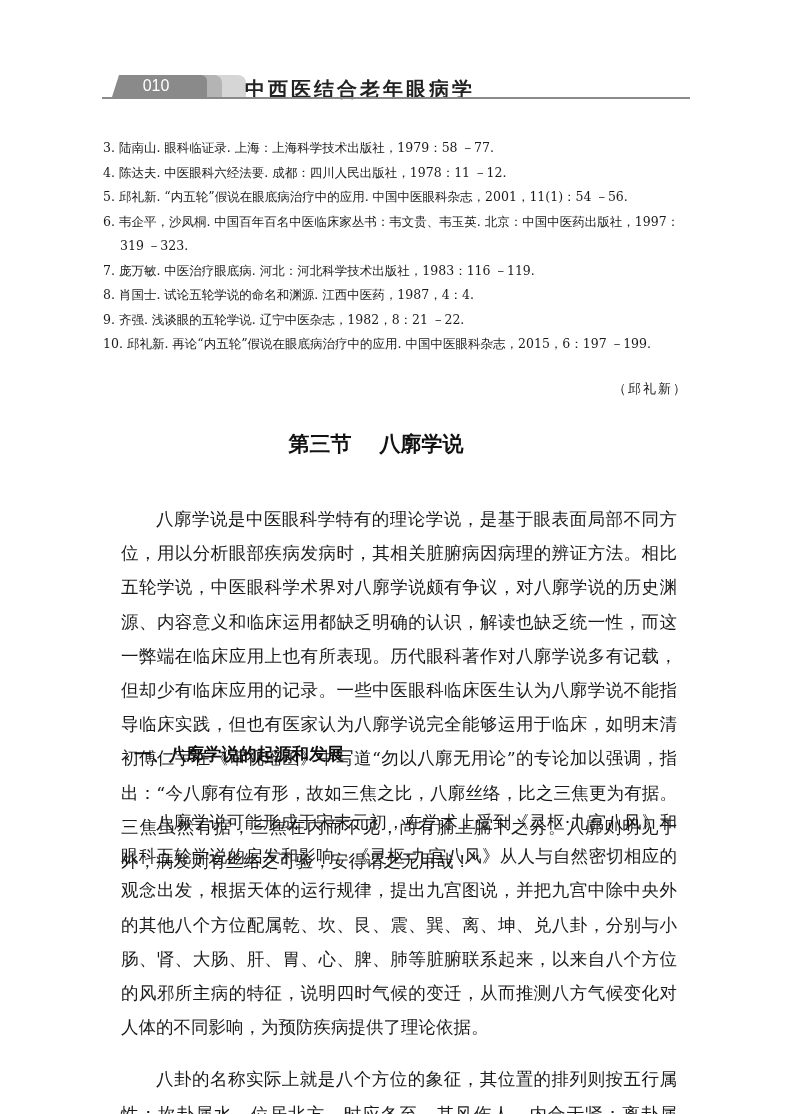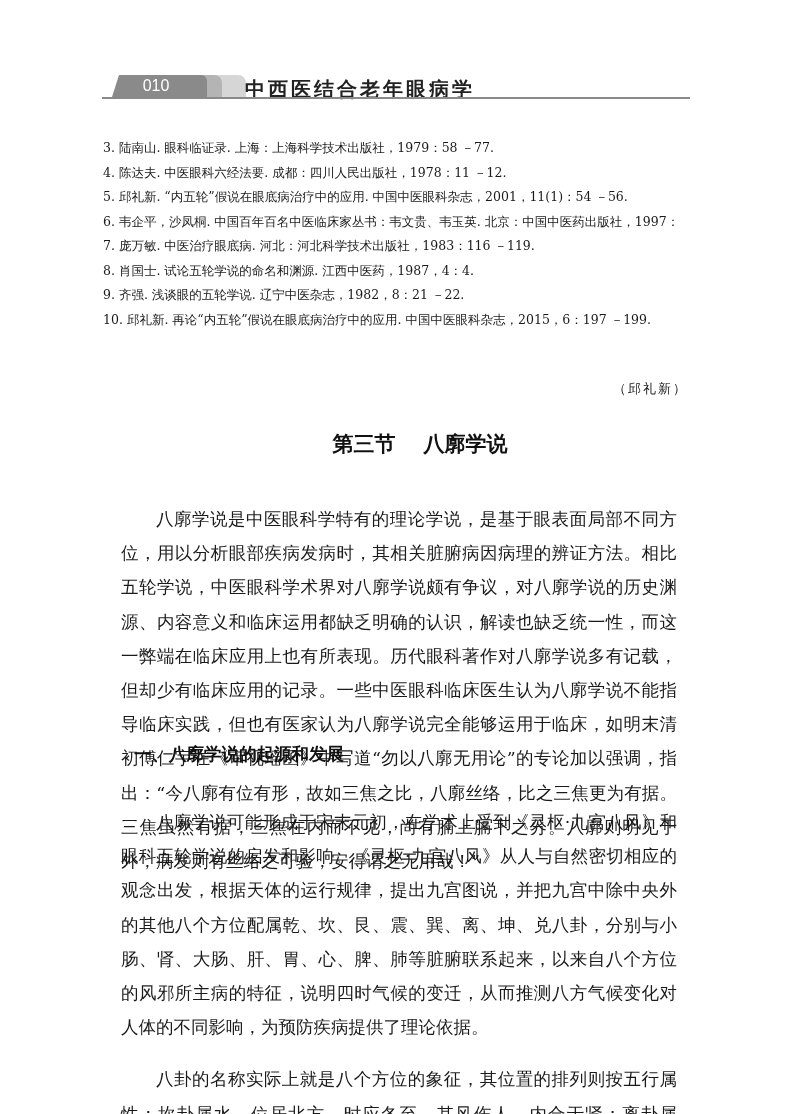--- a/index.html
+++ b/index.html
@@ -26,21 +26,21 @@
   .refs { position: absolute; left: 103px; top: 136px; width: 600px; font-size: 12.5px; }
   .ref { height: 24.5px; line-height: 24.5px; white-space: nowrap; }
   .ref .num { display: inline-block; }
   .ref-cont { padding-left: 17px; }
 
   .signature { position: absolute; right: 112px; top: 380px; font-size: 13px;
                letter-spacing: 2px; font-family: "DejaVu Serif", serif; }
 
   .section-title { position: absolute; left: 0; width: 752px; top: 430px; text-align: center;
                    font-family: "DejaVu Sans", "Liberation Sans", sans-serif; font-weight: bold;
-                   font-size: 21px; color: #111; margin-left: 44px; }
+                   font-size: 21px; color: #111; }
   .section-title .gap { display: inline-block; width: 28px; }
 
   .body-text { position: absolute; left: 103px; width: 592px; font-size: 17.5px;
                line-height: 34.2px; text-align: justify; text-justify: inter-character; }
   .p1 { top: 484px; }
   .p2 { top: 787px; }
   .body-text p { margin: 18px; text-indent: 2em; }
 
   .subheading { position: absolute; left: 134px; top: 742px; font-family: "DejaVu Sans", sans-serif;
                 font-weight: bold; font-size: 17.5px; color: #111; }
@@ -67,20 +67,21 @@
     <span>陈达夫. 中医眼科六经法要. 成都：四川人民出版社，1978：11 －12.</span>
   </div>
   <div class="ref">
     <span class="num">5.</span>
     <span>邱礼新. “内五轮”假说在眼底病治疗中的应用. 中国中医眼科杂志，2001，11(1)：54 －56.</span>
   </div>
   <div class="ref">
     <span class="num">6.</span>
     <span>韦企平，沙凤桐. 中国百年百名中医临床家丛书：韦文贵、韦玉英. 北京：中国中医药出版社，1997：</span>
   </div>
+  <div class="ref ref-cont">319 －323.</div>
   <div class="ref">
     <span class="num">7.</span>
     <span>庞万敏. 中医治疗眼底病. 河北：河北科学技术出版社，1983：116 －119.</span>
   </div>
   <div class="ref">
     <span class="num">8.</span>
     <span>肖国士. 试论五轮学说的命名和渊源. 江西中医药，1987，4：4.</span>
   </div>
   <div class="ref">
     <span class="num">9.</span>

